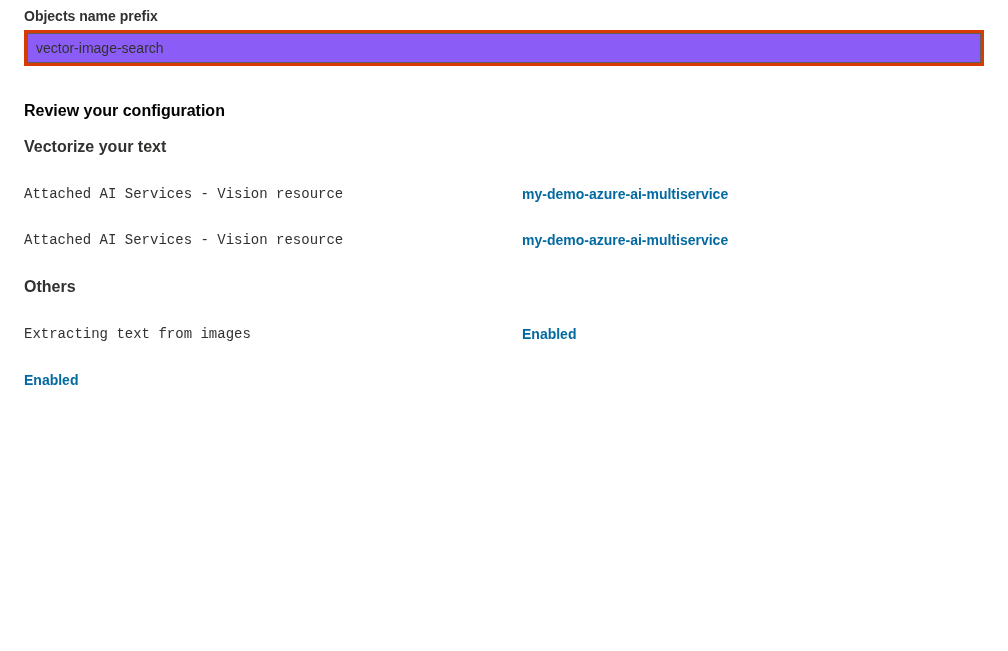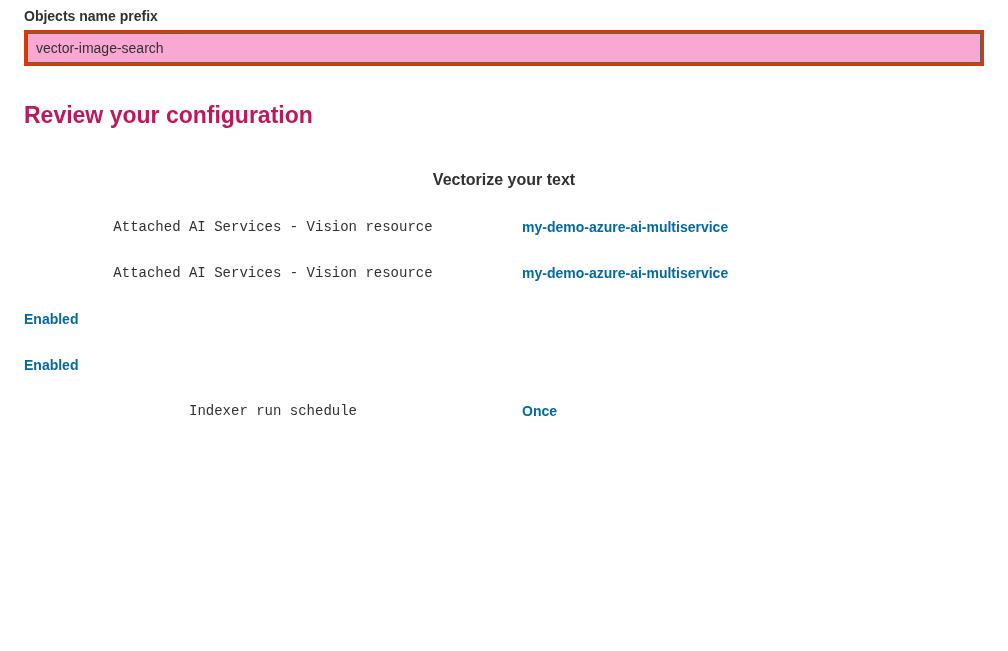--- a/index.html
+++ b/index.html
@@ -29,28 +29,28 @@
       width: 100%;
       margin-bottom: 36px;
     }
     .text-input {
       width: 100%;
       padding: 6px 8px;
       font-size: 14px;
       font-family: inherit;
       border: 1px solid #605e5c;
       outline: none;
-      background: #f9a8d4;
+      background: #8b5cf6;
       color: #323130;
     }
     h2 {
-      font-size: 23px;
+      font-size: 16px;
       font-weight: 600;
-      color: #be185d;
-      margin-bottom: 42px;
+      color: #000000;
+      margin-bottom: 18px;
     }
     h3 {
       font-size: 16px;
       font-weight: 600;
       color: #323130;
       margin-bottom: 30px;
       margin-top: 8px;
     }
     .config-row {
       display: flex;
@@ -64,21 +64,20 @@
       flex-shrink: 0;
       font-family: Liberation Mono, monospace;
     }
     .config-value {
       font-size: 14px;
       color: #0369a1;
       font-weight: 600;
     }
     .section {
       margin-bottom: 18px;
-      text-align: center;
     }
   </style>
 </head>
 <body>
 
 <div class="container">
   <div class="field-label">Objects name prefix</div>
   <div class="input-wrapper">
     <input type="text" class="text-input" value="vector-image-search" style="">
   </div>
@@ -94,24 +93,22 @@
   </div>
 
   <div class="section">
     <div class="config-row">
       <div class="config-label">Attached AI Services - Vision resource</div>
       <div class="config-value">my-demo-azure-ai-multiservice</div>
     </div>
   </div>
 
   <div class="section">
+    <h3>Others</h3>
     <div class="config-row">
+      <div class="config-label">Extracting text from images</div>
       <div class="config-value">Enabled</div>
     </div>
     <div class="config-row">
       <div class="config-value">Enabled</div>
     </div>
-    <div class="config-row">
-      <div class="config-label">Indexer run schedule</div>
-      <div class="config-value">Once</div>
-    </div>
   </div>
 </div>
 
 </body></html>

